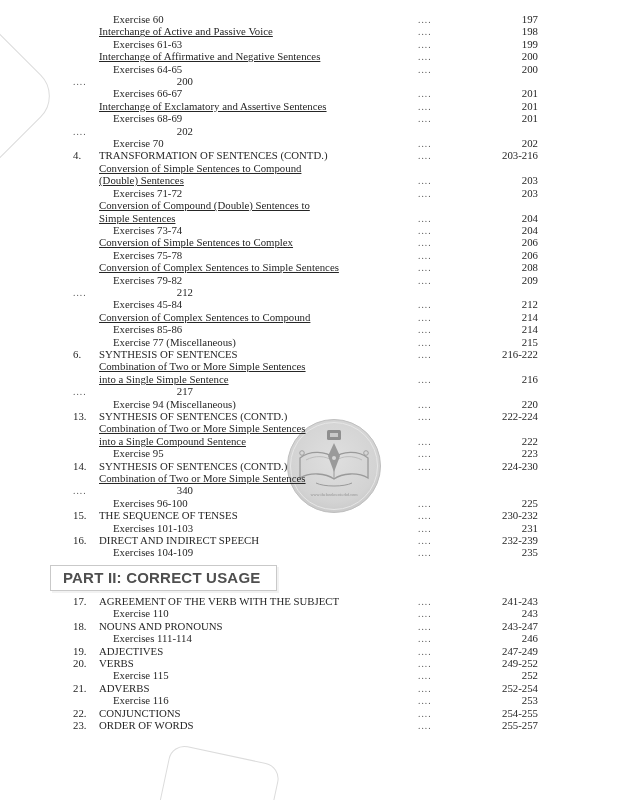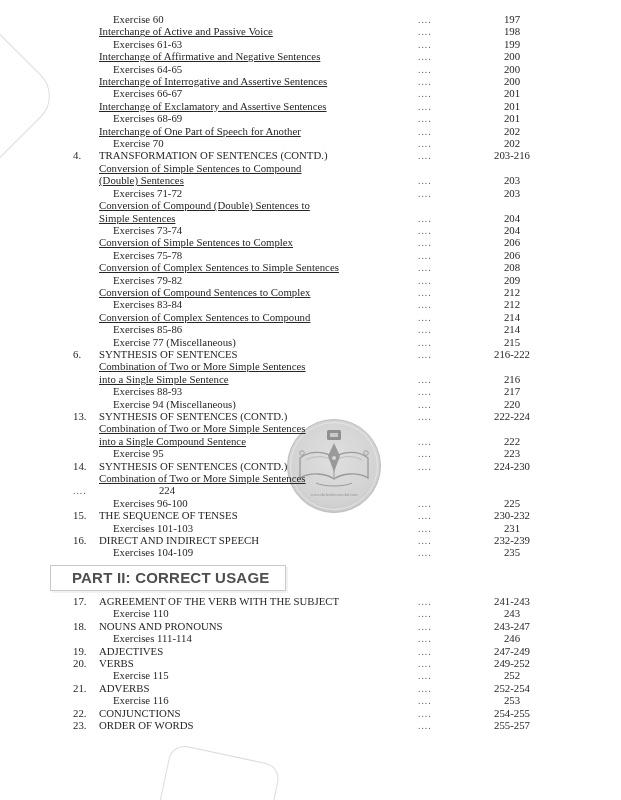--- a/index.html
+++ b/index.html
@@ -23,29 +23,29 @@
   
   .toc{position:absolute;left:60px;width:465px;z-index:2;margin-left:13px;}
   #toc-part1{top:13px;}
   #toc-part2{top:595px;}
   .row{display:flex;align-items:baseline;height:12.42px;line-height:12.42px;font-size:10.8px;color:#262626;white-space:nowrap;}
   .row .num{flex:none;width:26px;}
   .row .title{flex:1;overflow:hidden;}
   .row.topic .title{padding-left:26px;text-decoration:underline;}
   .row.exercise .title{padding-left:40px;}
   .row .dots{flex:none;width:68px;font-size:9.5px;letter-spacing:1px;color:#4a4a4a;}
-  .row .pg{flex:none;width:52px;text-align:center;}
+  .row .pg{flex:none;width:52px;text-align:right;}
 
   
   .part-header{
     position:absolute;left:50px;top:565px;z-index:2;
     display:inline-block;
     border:1px solid #c9c9c9;background:#ffffff;
     box-shadow:2px 2px 0 rgba(0,0,0,0.05);
-    padding:3px 16px 4px 21px;
+    padding:3px 16px 4px 12px;
     font-family:"Liberation Sans", sans-serif;
     font-weight:bold;font-size:15px;color:#4f4f4f;letter-spacing:0.2px;
   }
 </style>
 </head>
 <body>
 
 <div class="deco deco-left"></div>
 <div class="deco deco-bottom"></div>
 <div class="deco deco-right"></div>
@@ -104,21 +104,20 @@
     <span class="pg">200</span>
   </div>
     <div class="row exercise">
 
     <span class="title">Exercises 64-65</span>
     <span class="dots">....</span>
     <span class="pg">200</span>
   </div>
     <div class="row topic">
 
-    <span class="title">Interchange of Interrogative and Assertive Sentences</span>
     <span class="dots">....</span>
     <span class="pg">200</span>
   </div>
     <div class="row exercise">
 
     <span class="title">Exercises 66-67</span>
     <span class="dots">....</span>
     <span class="pg">201</span>
   </div>
     <div class="row topic">
@@ -128,21 +127,20 @@
     <span class="pg">201</span>
   </div>
     <div class="row exercise">
 
     <span class="title">Exercises 68-69</span>
     <span class="dots">....</span>
     <span class="pg">201</span>
   </div>
     <div class="row topic">
 
-    <span class="title">Interchange of One Part of Speech for Another</span>
     <span class="dots">....</span>
     <span class="pg">202</span>
   </div>
     <div class="row exercise">
 
     <span class="title">Exercise 70</span>
     <span class="dots">....</span>
     <span class="pg">202</span>
   </div>
     <div class="row chapter">
@@ -206,27 +204,26 @@
     <span class="pg">208</span>
   </div>
     <div class="row exercise">
 
     <span class="title">Exercises 79-82</span>
     <span class="dots">....</span>
     <span class="pg">209</span>
   </div>
     <div class="row topic">
 
-    <span class="title">Conversion of Compound Sentences to Complex</span>
     <span class="dots">....</span>
     <span class="pg">212</span>
   </div>
     <div class="row exercise">
 
-    <span class="title">Exercises 83-84</span>
+    <span class="title">Exercises 45-84</span>
     <span class="dots">....</span>
     <span class="pg">212</span>
   </div>
     <div class="row topic">
 
     <span class="title">Conversion of Complex Sentences to Compound</span>
     <span class="dots">....</span>
     <span class="pg">214</span>
   </div>
     <div class="row exercise">
@@ -254,21 +251,20 @@
     <span class="pg"></span>
   </div>
     <div class="row topic">
 
     <span class="title">into a Single Simple Sentence</span>
     <span class="dots">....</span>
     <span class="pg">216</span>
   </div>
     <div class="row exercise">
 
-    <span class="title">Exercises 88-93</span>
     <span class="dots">....</span>
     <span class="pg">217</span>
   </div>
     <div class="row exercise">
 
     <span class="title">Exercise 94 (Miscellaneous)</span>
     <span class="dots">....</span>
     <span class="pg">220</span>
   </div>
     <div class="row chapter">
@@ -303,21 +299,21 @@
   </div>
     <div class="row topic">
 
     <span class="title">Combination of Two or More Simple Sentences</span>
     <span class="dots"></span>
     <span class="pg"></span>
   </div>
     <div class="row topic">
 
     <span class="dots">....</span>
-    <span class="pg">224</span>
+    <span class="pg">340</span>
   </div>
     <div class="row exercise">
 
     <span class="title">Exercises 96-100</span>
     <span class="dots">....</span>
     <span class="pg">225</span>
   </div>
     <div class="row chapter">
     <span class="num">15.</span>
     <span class="title">THE SEQUENCE OF TENSES</span>

